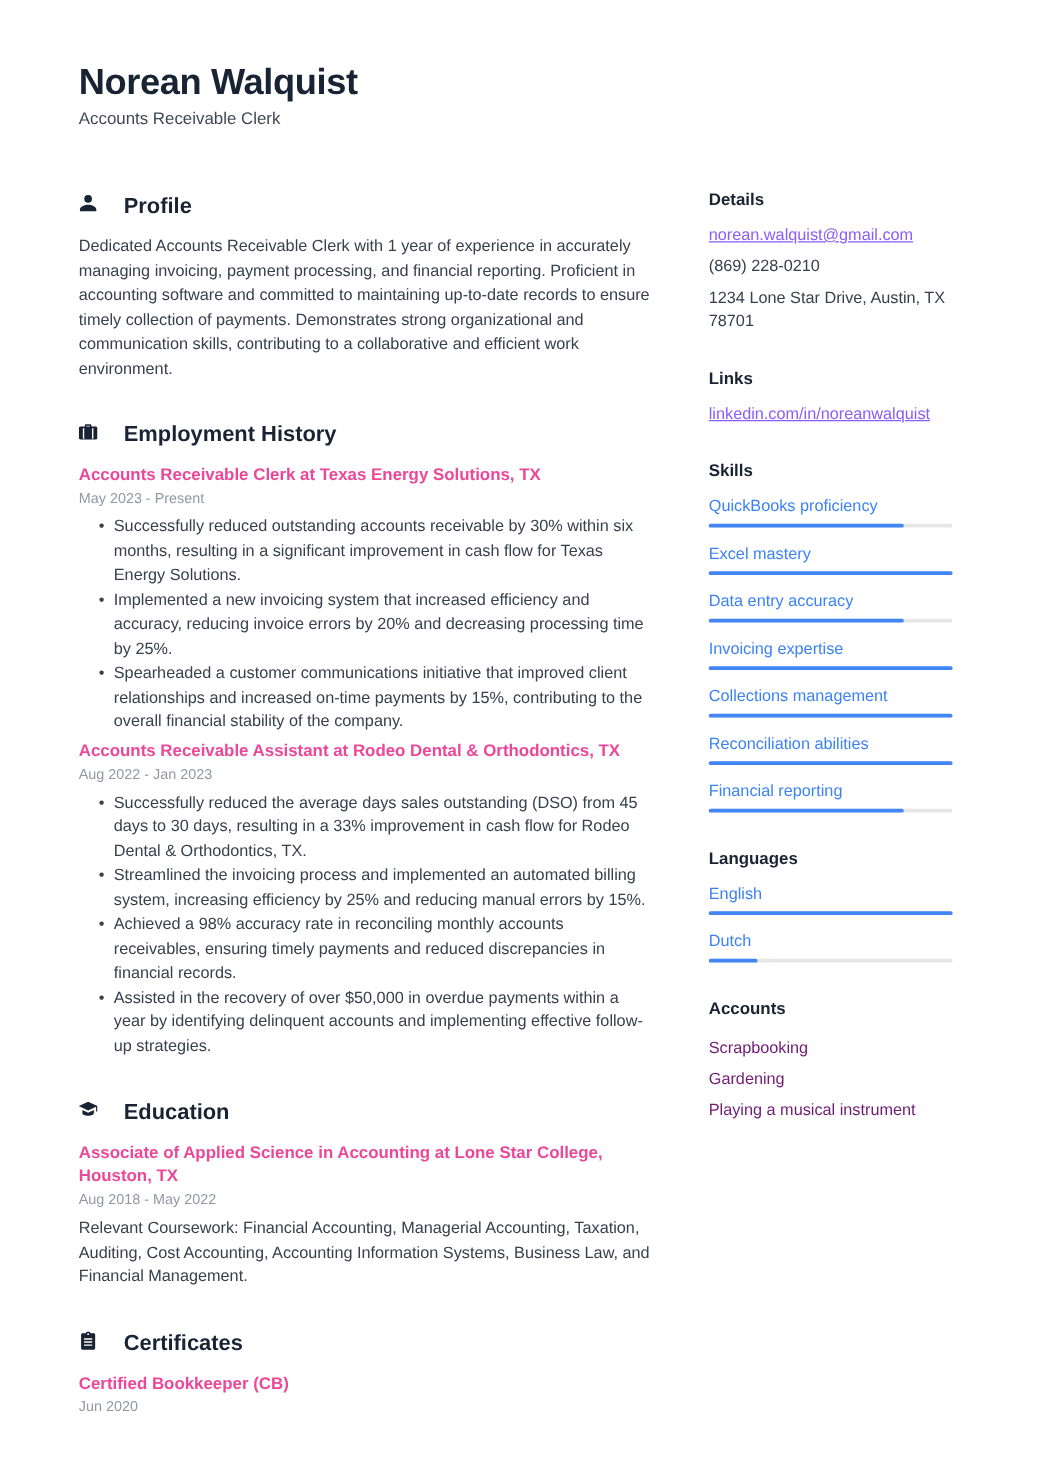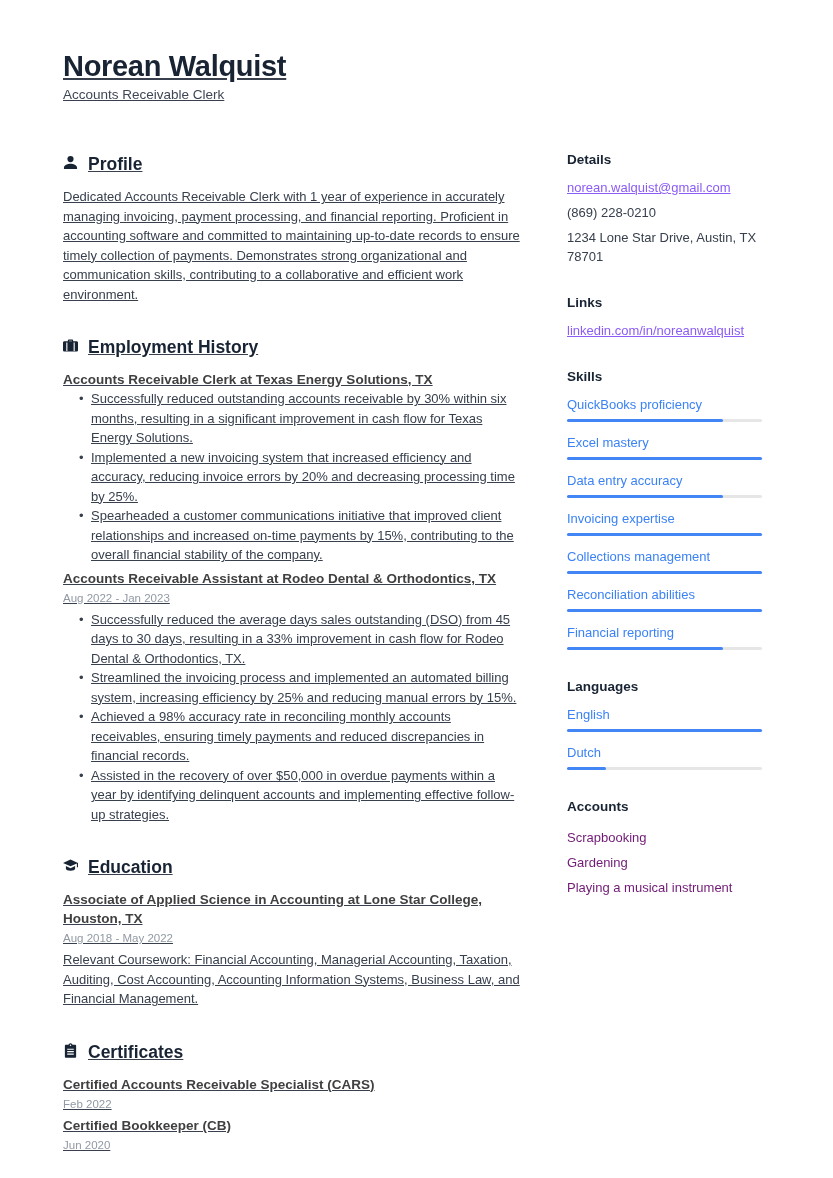--- a/index.html
+++ b/index.html
@@ -8,21 +8,21 @@
     width: 833px;
     min-height: 1178px;
     font-family: "Liberation Sans", sans-serif;
     color: #38404d;
     position: relative;
   }
   .page {
     display: flex;
     padding: 48px 71px 40px 63px;
   }
-  .main-col { width: 457px; flex: 0 0 457px; text-decoration: underline; }
+  .main-col { width: 457px; flex: 0 0 457px; }
   .side-col { width: 195px; flex: 0 0 195px; margin-left: 47px; margin-top: 102px; }
 
   
   .name {
     font-size: 29px;
     font-weight: 700;
     color: #182333;
     letter-spacing: -0.3px;
     line-height: 36px;
   }
@@ -32,42 +32,42 @@
     line-height: 19px;
     margin-top: 1px;
   }
 
   
   .section { margin-top: 30px; }
   .section.first { margin-top: 47px; }
   .sec-head {
     display: flex;
     align-items: flex-start;
-    gap: 10px;
+    gap: 21px;
     font-size: 17.5px;
     font-weight: 700;
     color: #182333;
     line-height: 26px;
     margin-bottom: 10px;
   }
   .sec-head svg { width: 15px; height: 15px; flex: 0 0 15px; fill: #182333; }
 
   .body-text {
     font-size: 13px;
     line-height: 19.5px;
     color: #38404d;
   }
 
   
   .job { margin-top: 2px; }
   .job + .job { margin-top: 4px; }
   .entry-title {
     font-size: 13.5px;
     font-weight: 700;
-    color: #404040;
+    color: #ec4899;
     line-height: 19px;
   }
   .entry-date {
     font-size: 11.5px;
     color: #9199a3;
     line-height: 16px;
     margin: 2px 0 4px;
   }
   ul.bullets { list-style: none; margin-left: 16px; }
   ul.bullets li {
@@ -165,20 +165,21 @@
     <div class="section">
       <div class="sec-head">
         <span><svg viewBox="0 0 16 16">
               <path d="M6.2 1.5h3.6c.6 0 1 .4 1 1v1h3.7c.8 0 1.5.7 1.5 1.5v8c0 .8-.7 1.5-1.5 1.5h-13C.7 14.5 0 13.8 0 13V5c0-.8.7-1.5 1.5-1.5h3.7v-1c0-.6.4-1 1-1zm.3 1.3v.7h3v-.7h-3zM3.5 4.8v9h1.2v-9H3.5zm7.8 0v9h1.2v-9h-1.2z"></path>
             </svg></span>
         <span>Employment History</span>
       </div>
 
       <div class="job">
         <div class="entry-title">Accounts Receivable Clerk at Texas Energy Solutions, TX</div>
+        <div class="entry-date">May 2023 - Present</div>
         <ul class="bullets">
           <li>Successfully reduced outstanding accounts receivable by 30% within six months, resulting in a significant improvement in cash flow for Texas Energy Solutions.</li>
           <li>Implemented a new invoicing system that increased efficiency and accuracy, reducing invoice errors by 20% and decreasing processing time by 25%.</li>
           <li>Spearheaded a customer communications initiative that improved client relationships and increased on-time payments by 15%, contributing to the overall financial stability of the company.</li>
         </ul>
       </div>
 
       <div class="job">
         <div class="entry-title">Accounts Receivable Assistant at Rodeo Dental &amp; Orthodontics, TX</div>
         <div class="entry-date">Aug 2022 - Jan 2023</div>
@@ -206,24 +207,20 @@
     </div>
 
     <div class="section">
       <div class="sec-head">
         <span><svg viewBox="0 0 16 16">
               <path d="M10.2 1.8A2.2 2.2 0 0 0 8 .2a2.2 2.2 0 0 0-2.2 1.6H3.2c-.7 0-1.2.5-1.2 1.2v11.6c0 .7.5 1.2 1.2 1.2h9.6c.7 0 1.2-.5 1.2-1.2V3c0-.7-.5-1.2-1.2-1.2h-2.6zM8 1.7a.8.8 0 1 1 0 1.6.8.8 0 0 1 0-1.6zM4.5 6h7v1.2h-7V6zm0 2.6h7v1.2h-7V8.6zm0 2.6h7v1.2h-7v-1.2z"></path>
             </svg></span>
         <span>Certificates</span>
       </div>
       <div class="cert">
-        <div class="entry-title">Certified Accounts Receivable Specialist (CARS)</div>
-        <div class="entry-date">Feb 2022</div>
-      </div>
-      <div class="cert">
         <div class="entry-title">Certified Bookkeeper (CB)</div>
         <div class="entry-date">Jun 2020</div>
       </div>
     </div>
 
   </div>
 
   <div class="side-col">
 
     <div class="side-section">

